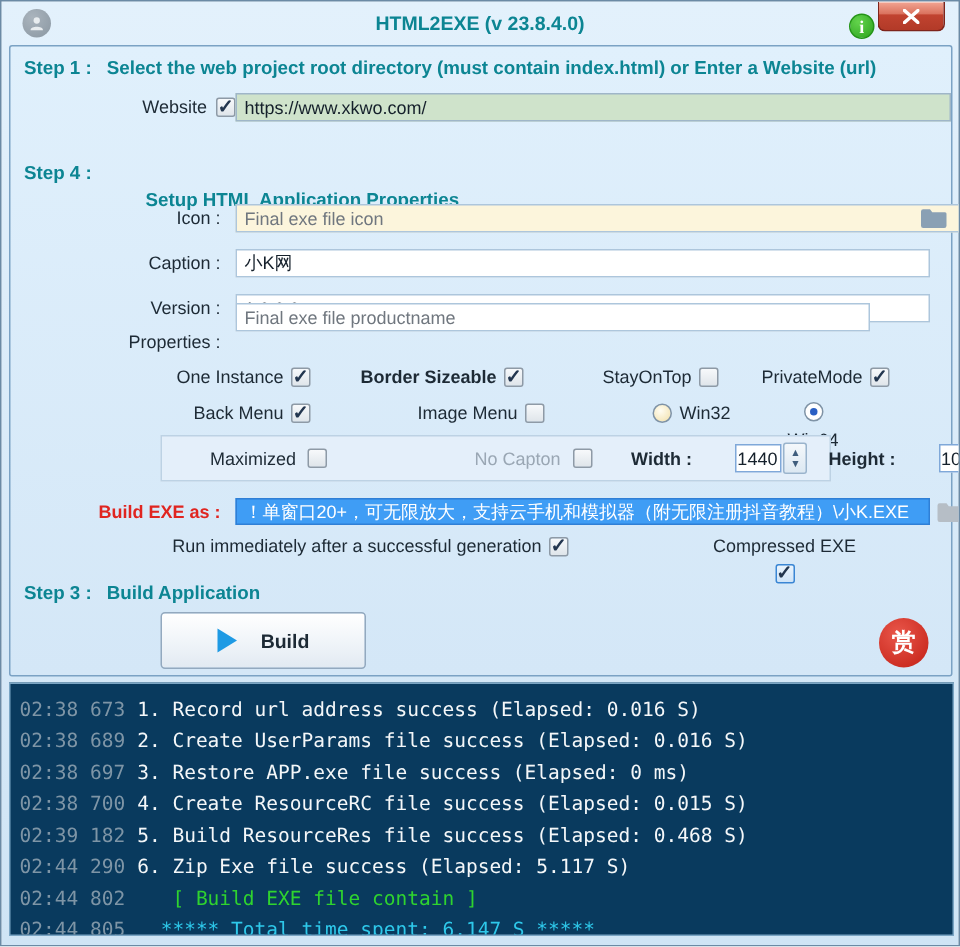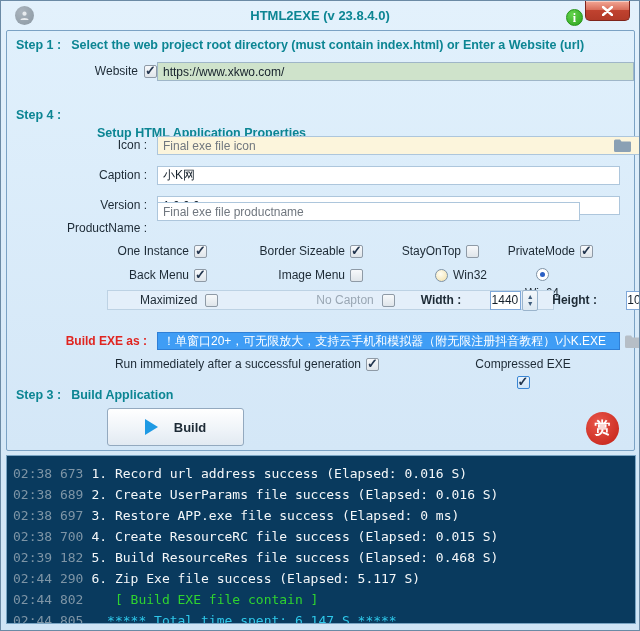--- a/index.html
+++ b/index.html
@@ -73,21 +73,21 @@
     background:#fff; position:relative; flex:0 0 13px; cursor:pointer;
   }
   .radio.cream { background:radial-gradient(circle at 40% 35%, #fffdf2, #f1dfa8); }
   .radio.checked::after {
     content:""; position:absolute; left:3px; top:3px; width:5px; height:5px;
     border-radius:50%; background:#2a5fc4;
   }
   .pair { position:absolute; display:flex; align-items:center; gap:5px; justify-content:flex-end; }
   
   .subpanel {
-    position:absolute; left:100px; top:259px; width:447px; height:20px;
+    position:absolute; left:100px; top:259px; width:447px; height:31px;
     border:1px solid #bdd2e4; background:#e4effa;
     display:flex; align-items:center;
   }
   .disabled-lbl { color:#9aa7b4 !important; }
   .spin { display:flex; align-items:center; margin-left:5px;padding-left:24px; }
   .spin-box {
     width:31px; height:19px; border:1px solid #7fa8d9; background:#fff;
     display:flex; justify-content:flex-end; align-items:center; overflow:hidden;
     font-size:12px; color:#15202b; padding:0 2px; white-space:nowrap;
   }
@@ -169,28 +169,28 @@
           <path d="M1 3 Q1 1.5 2.5 1.5 L7 1.5 L8.5 3.5 L17 3.5 Q18 3.5 18 4.5 L18 12.5 Q18 14 16.5 14 L2.5 14 Q1 14 1 12.5 Z" fill="#8aa0b4"></path>
         </svg>
     </span>
 
     <div class="row-label" style="top:135px;">Caption :</div>
     <input class="field" style="left: 150px; top: 135px; width: 463px;" value="小K网">
 
     <div class="row-label" style="top:165px;">Version :</div>
     <input class="field" style="left: 150px; top: 165px; width: 463px;" value="1.0.0.0">
 
-    <div class="row-label" style="top:188px;">ProductName :</div>
+    <div class="row-label" style="top:188px;">Properties :</div>
     <input class="field" style="left: 150px; top: 171px; width: 423px;" placeholder="Final exe file productname">
 
     <div class="pair" style="left:60px; top:213px; width:140px;">
       <span class="lbl">One Instance</span>
       <span class="cb checked"></span>
     </div>
-    <div class="pair" style="left:218px; top:213px; width:138px;">
+    <div class="pair" style="left:204px; top:213px; width:138px;font-weight:bold;">
       <span class="lbl">Border Sizeable</span>
       <span class="cb checked"></span>
     </div>
     <div class="pair" style="left:362px; top:213px; width:110px;">
       <span class="lbl">StayOnTop</span>
       <span class="cb"></span>
     </div>
     <div class="pair" style="left:476px; top:213px; width:110px;">
       <span class="lbl">PrivateMode</span>
       <span class="cb checked"></span>

